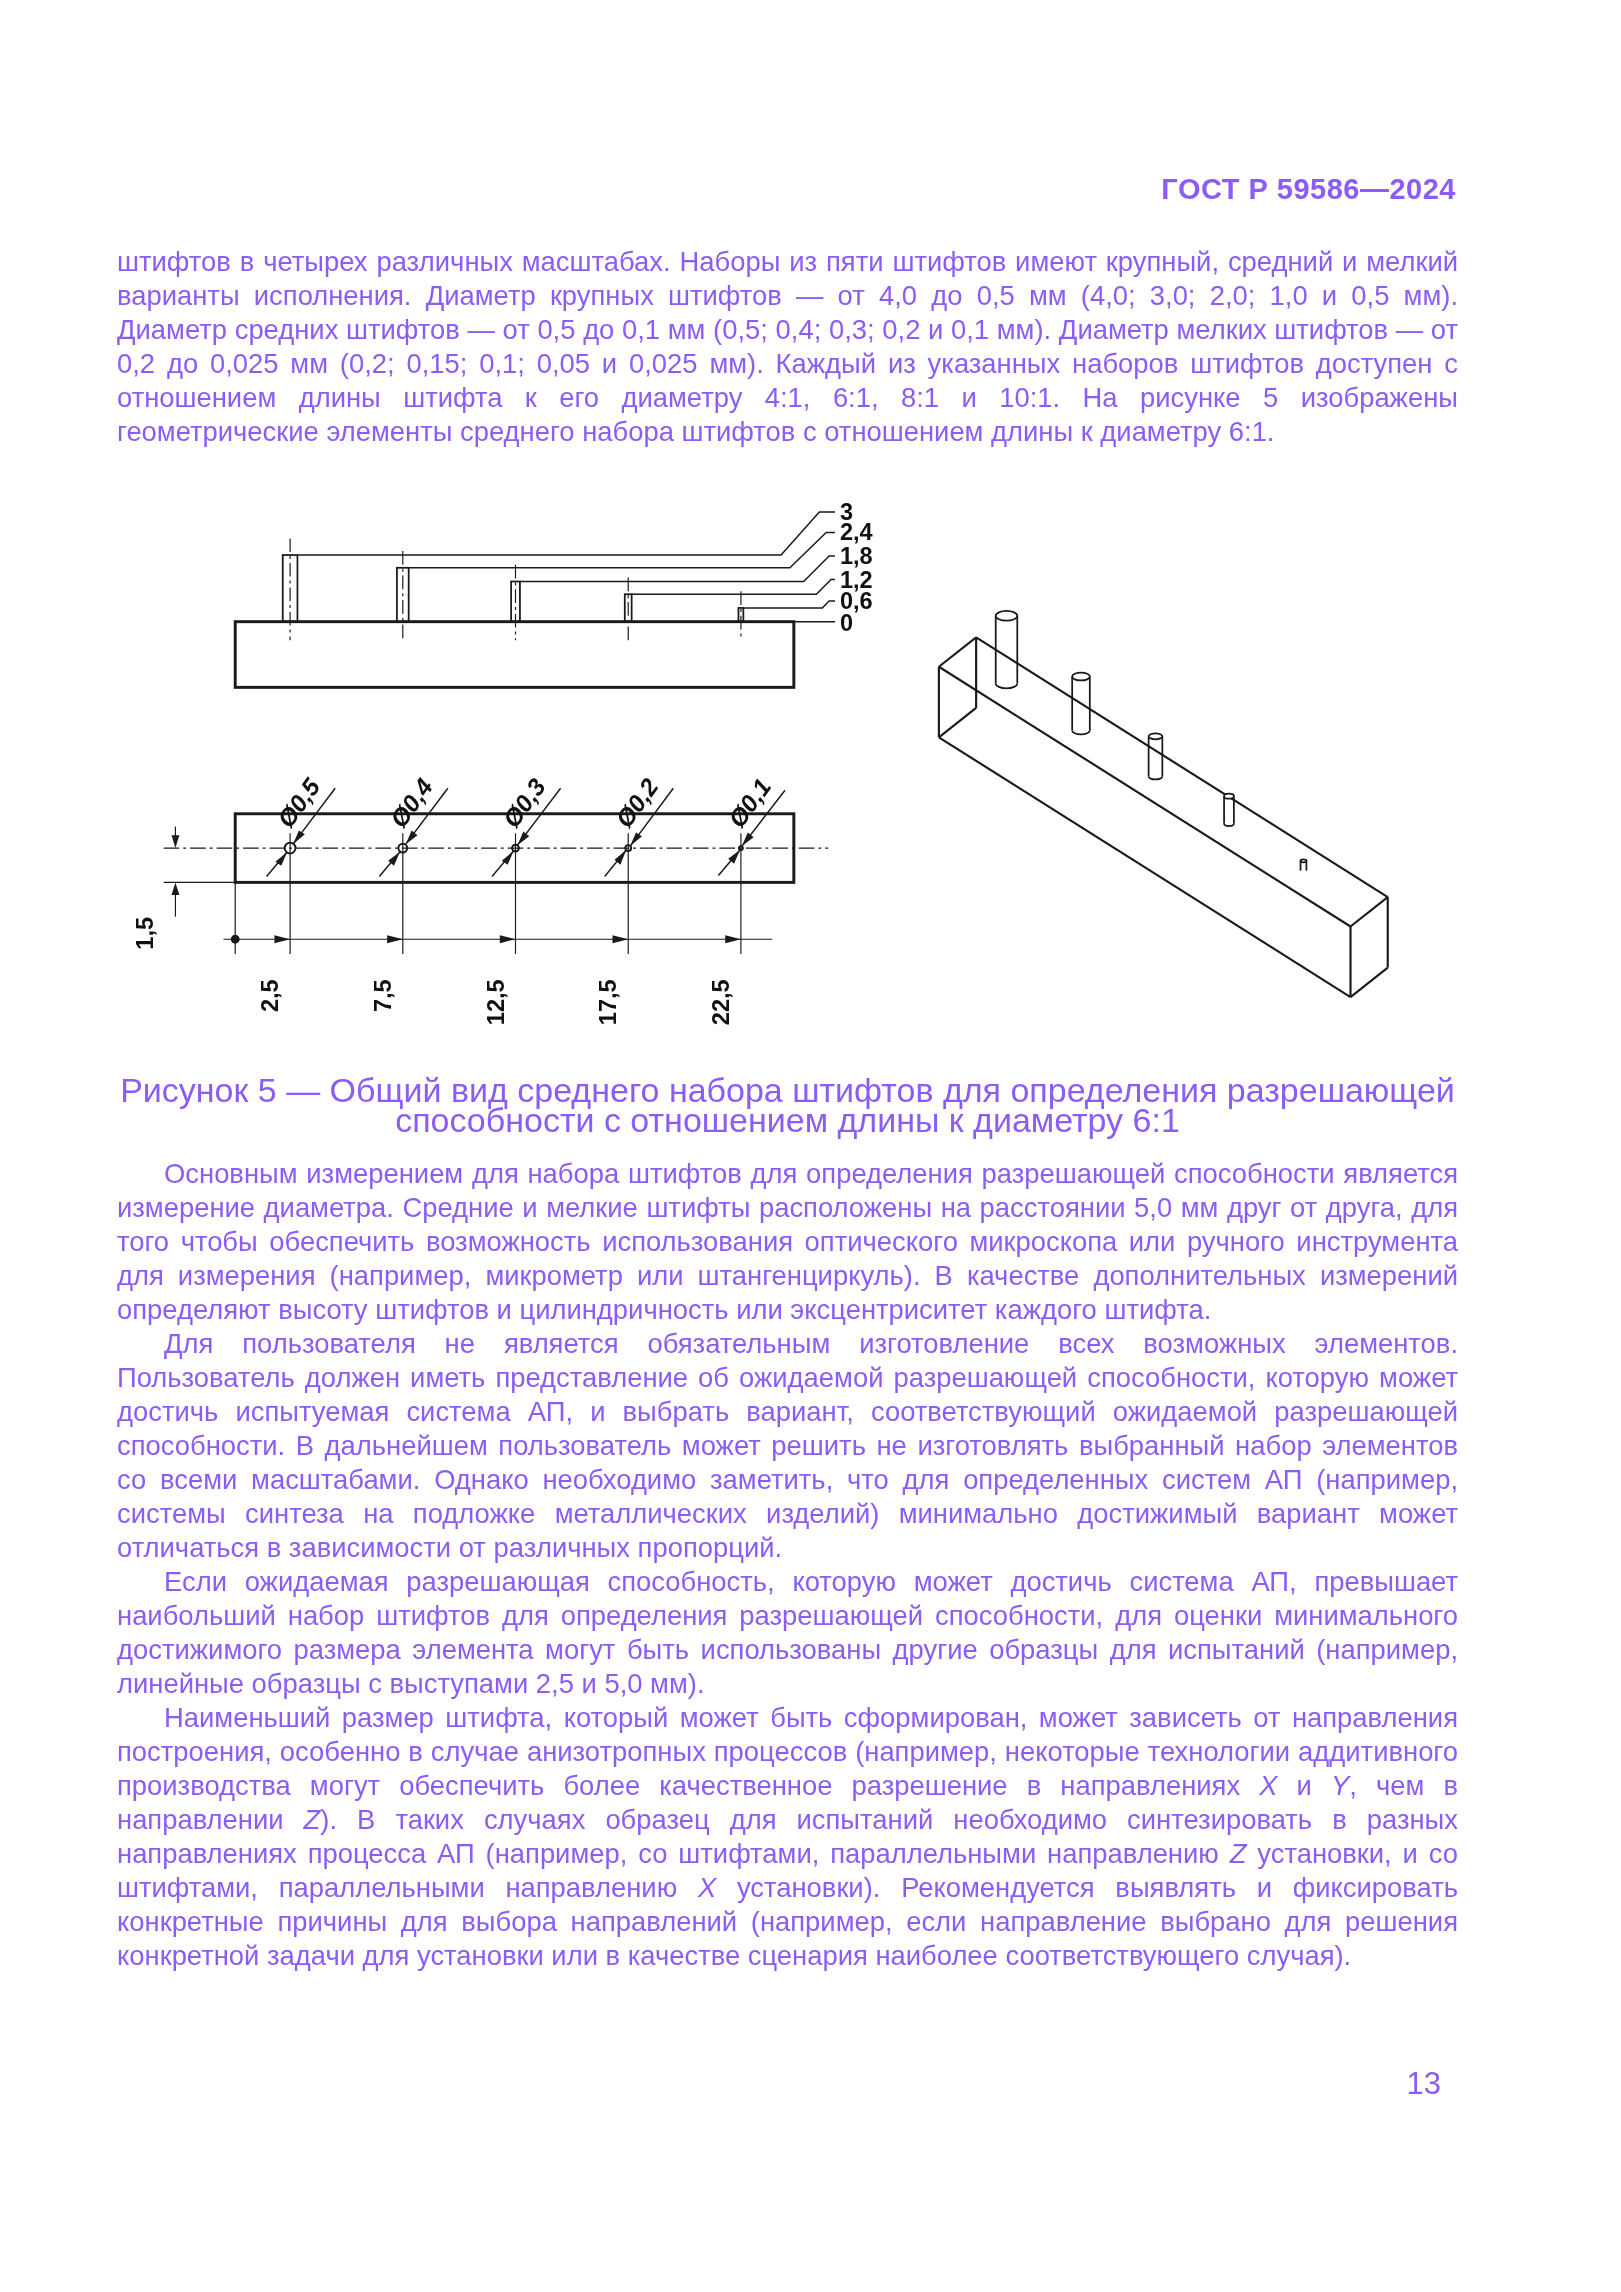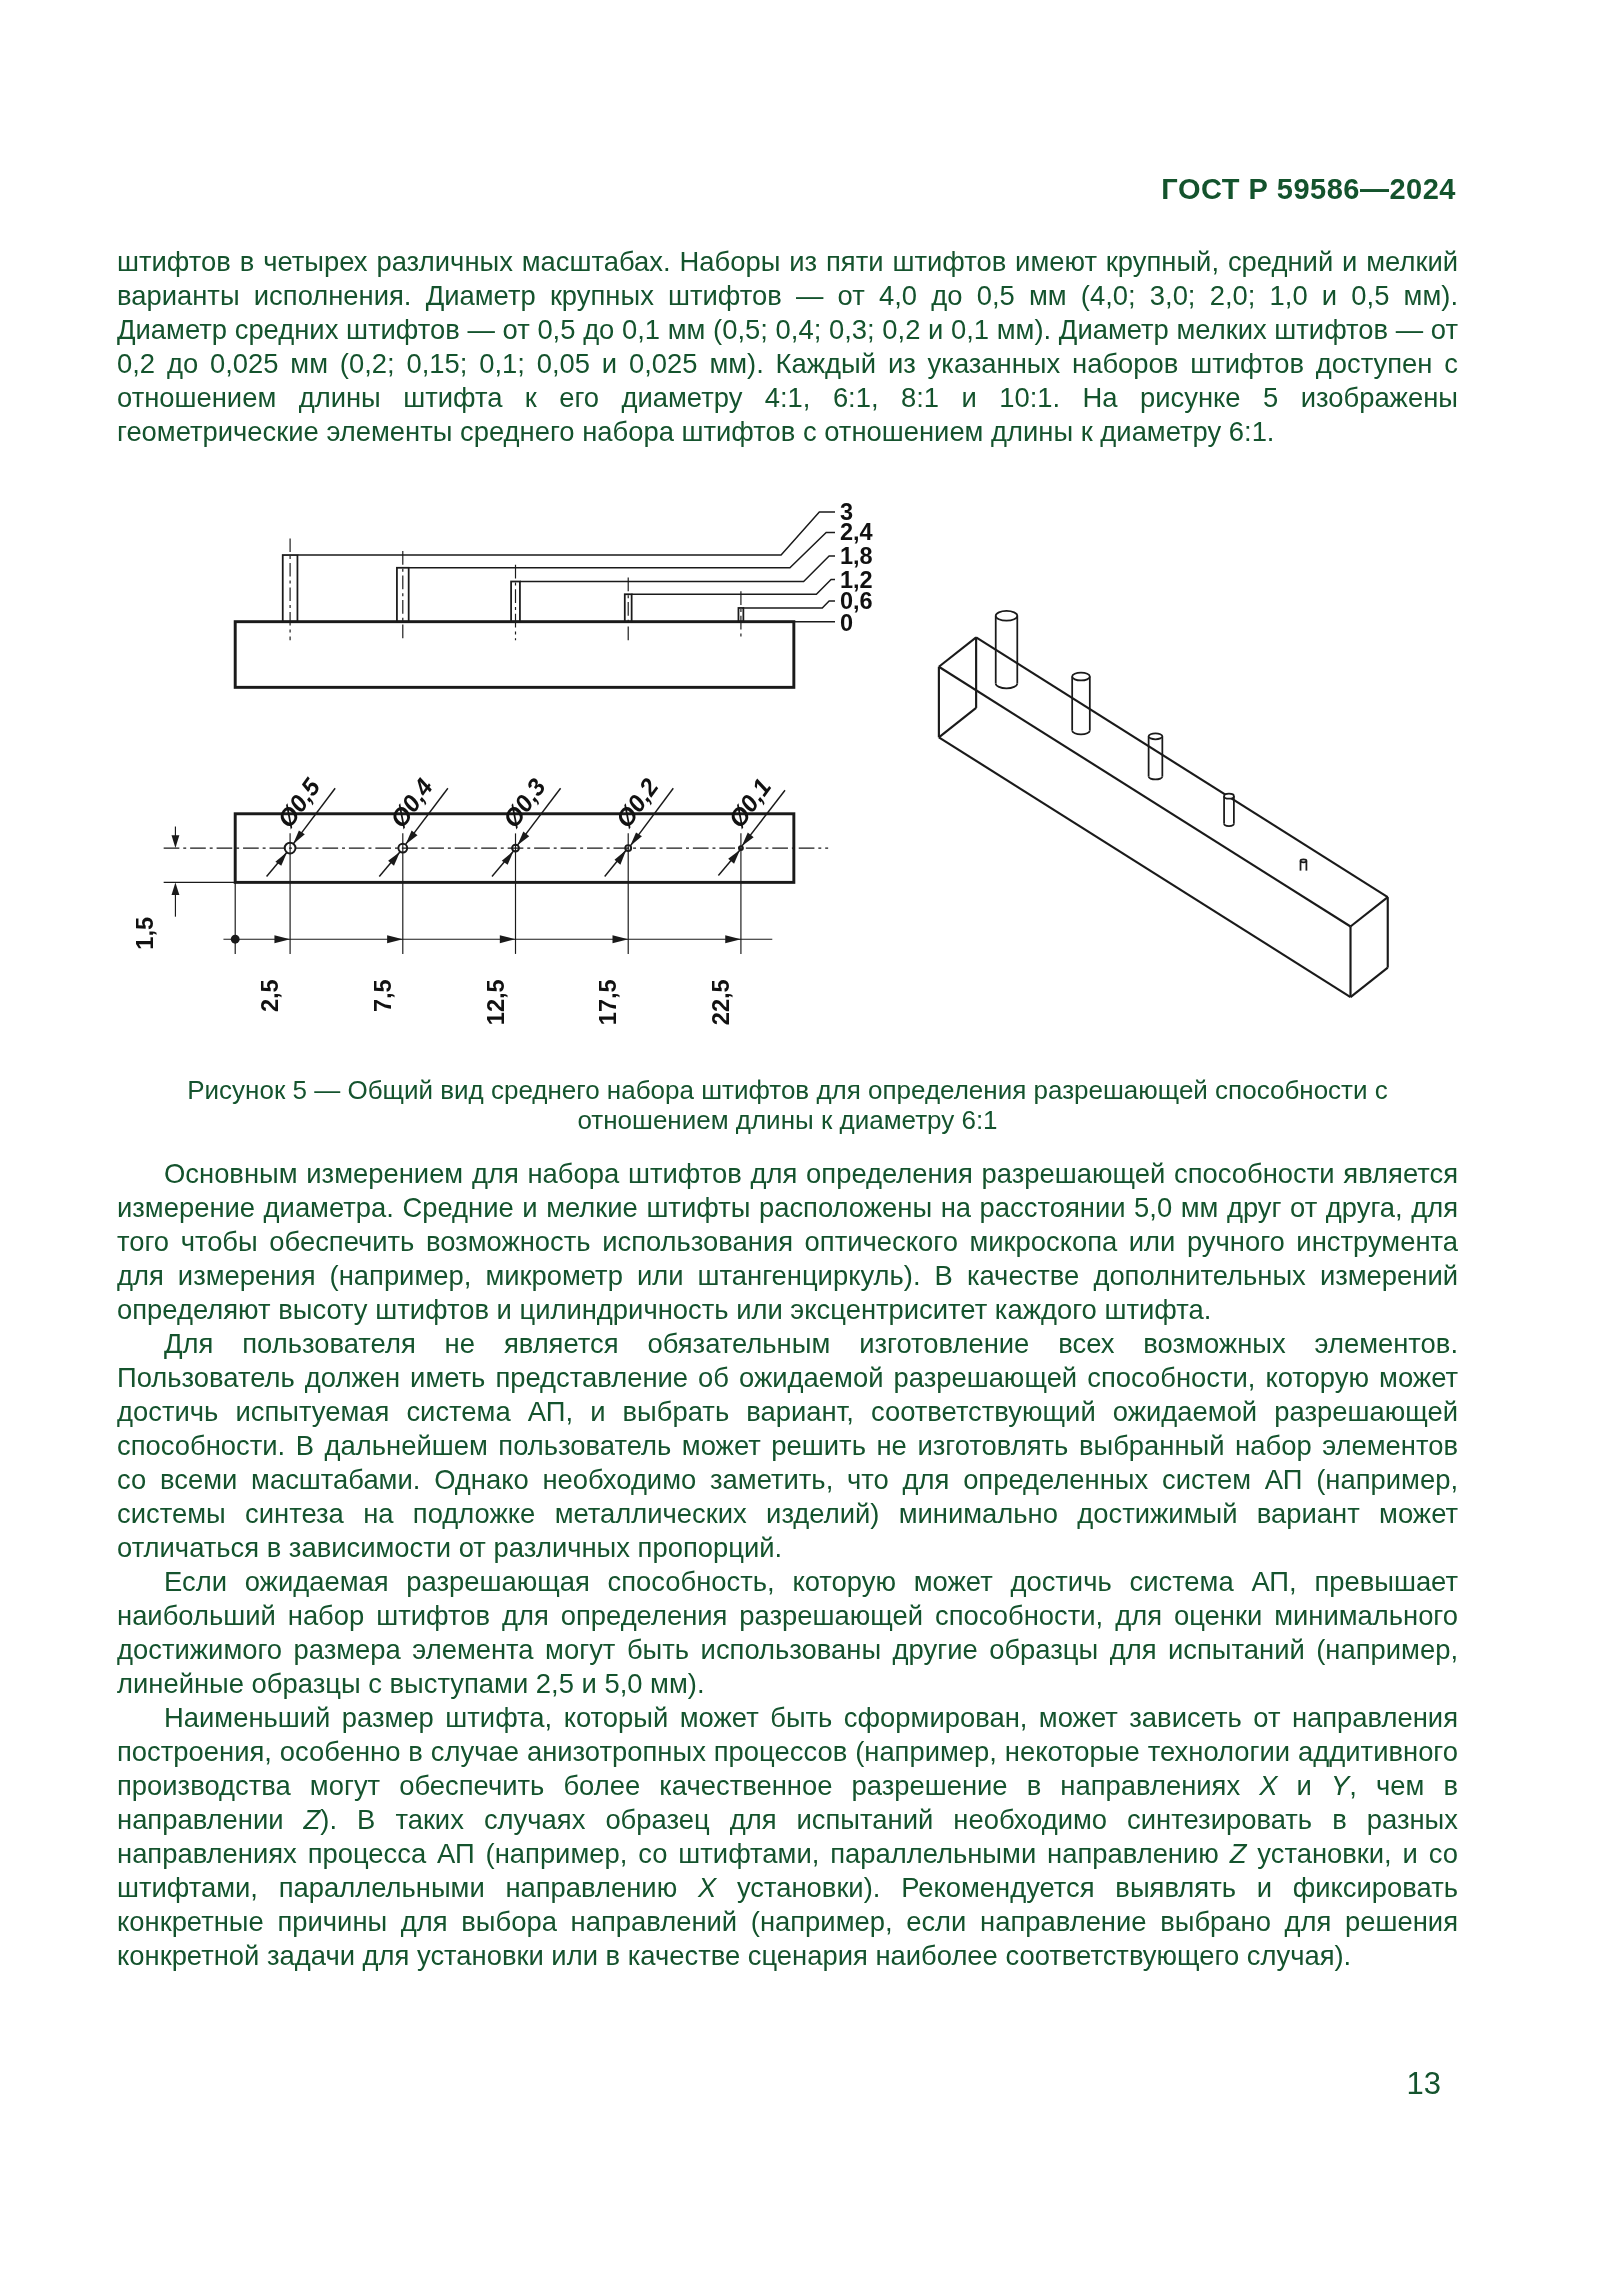--- a/index.html
+++ b/index.html
@@ -1,38 +1,38 @@
 <!DOCTYPE html>
 <html><head>
 <meta charset="utf-8">
 <style>
   html,body{margin:0;padding:0;background:#e8e8e8;}
   .page{
     position:relative;
     width:1621px;height:2293px;
     background:#ffffff;
     font-family:"Liberation Sans", sans-serif;
-    color:#14532d;
+    color:#8b5cf6;
     overflow:hidden;
   }
   .header{
     position:absolute;top:173px;right:165px;
     font-size:29px;font-weight:bold;letter-spacing:0.5px;
   }
   .text-block{
     position:absolute;left:117px;width:1341px;
     font-size:27.4px;line-height:34px;text-align:justify;
   }
   .block1{top:208px;margin-top:37px;}
   .block2{top:1157px;}
   .para{margin:0;}
   .para.indent{text-indent:47px;}
   .caption{
     position:absolute;left:117px;top:1075px;width:1341px;
-    font-size:26px;line-height:30px;text-align:center;
+    font-size:34px;line-height:30px;text-align:center;
   }
   .pagenum{
     position:absolute;top:2066px;right:180px;font-size:31px;
   }
   svg.figure{position:absolute;left:0;top:0;}
   .dimtext{font-family:"Liberation Sans",sans-serif;font-size:24px;font-weight:bold;fill:#111;}
   .diatext{font-family:"Liberation Sans",sans-serif;font-size:25px;font-weight:bold;font-style:italic;fill:#111;}
 </style>
 </head>
 <body>

